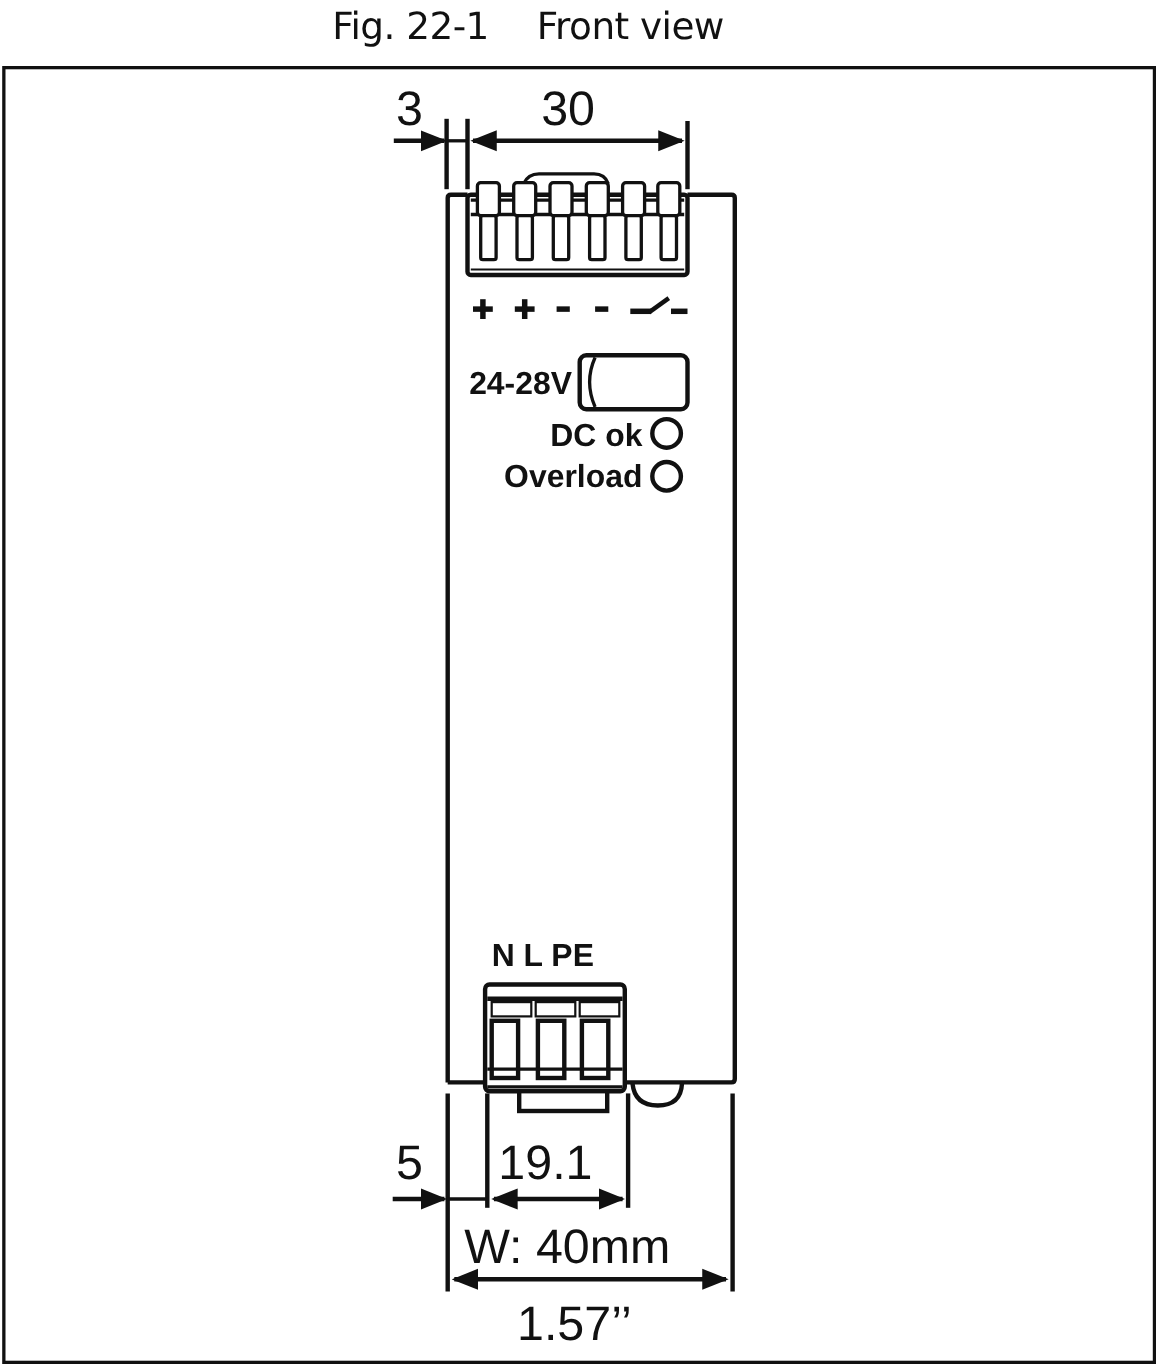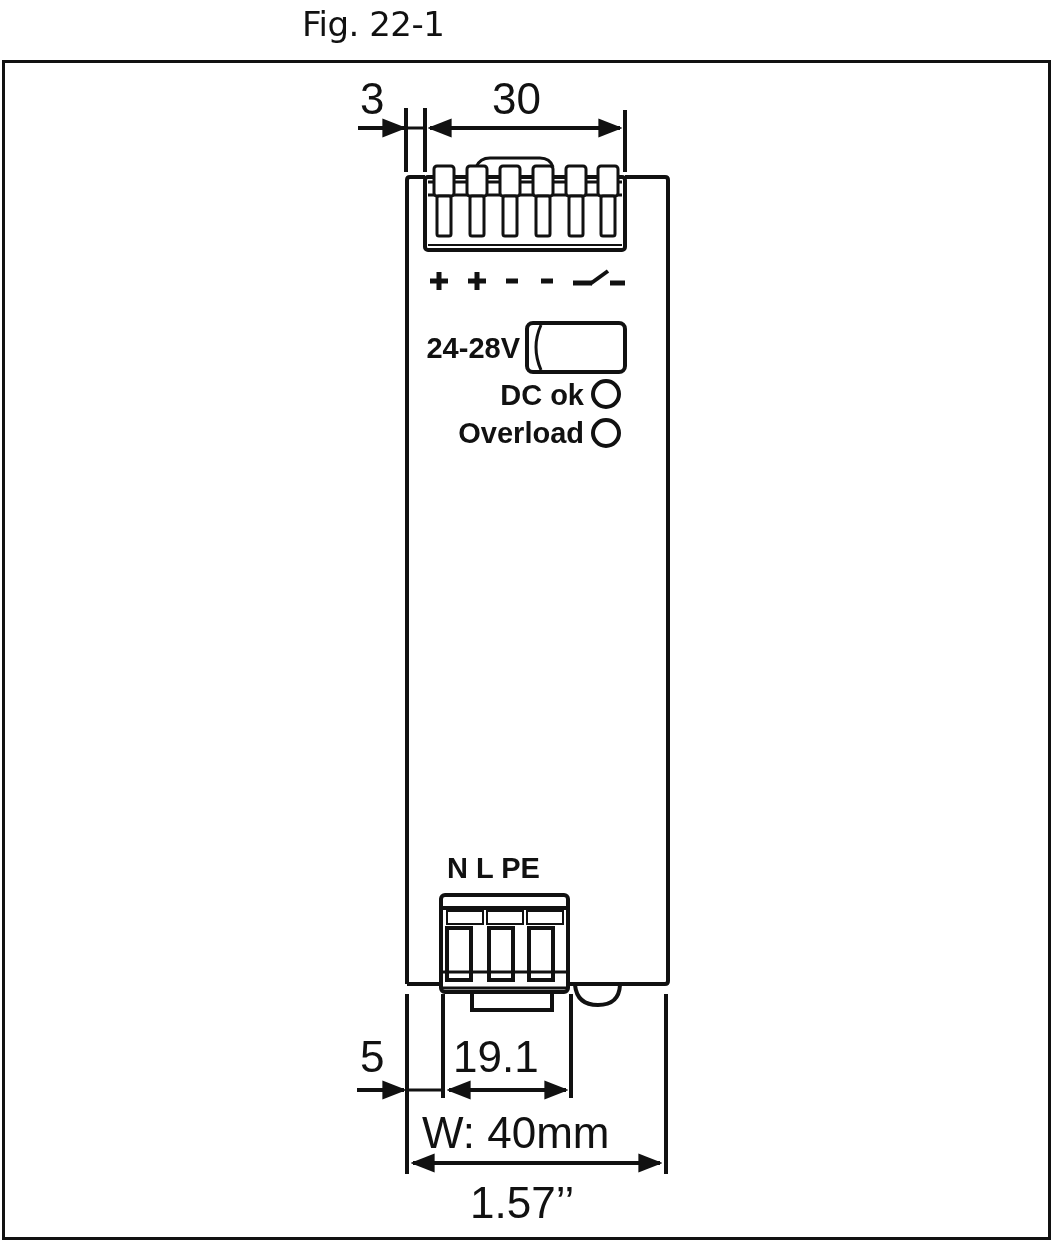--- a/index.html
+++ b/index.html
@@ -11,20 +11,21 @@
   .frame { position:absolute; left:2px; top:60px; width:1043px; height:1174px; border:3px solid #111; }
   svg { position:absolute; left:0; top:0; }
   .dim { font-family:"Liberation Sans", sans-serif; font-size:44px; fill:#111; }
   .lbl { font-family:"Liberation Sans", sans-serif; font-weight:bold; fill:#111; }
 </style>
 </head>
 <body>
 
 <div class="caption">
   <span id="fig-num">Fig. 22-1</span>
+  <span id="fig-title">Front view</span>
 </div>
 
 <div class="frame"></div>
 
 <svg width="1051" height="1240" viewBox="0 0 1051 1240">
   <defs>
     <marker id="arr" viewBox="0 0 10 10" refX="9" refY="5" markerWidth="6" markerHeight="6" orient="auto-start-reverse">
       <path d="M0,1 L10,5 L0,9 z" fill="#111"></path>
     </marker>
   </defs>

